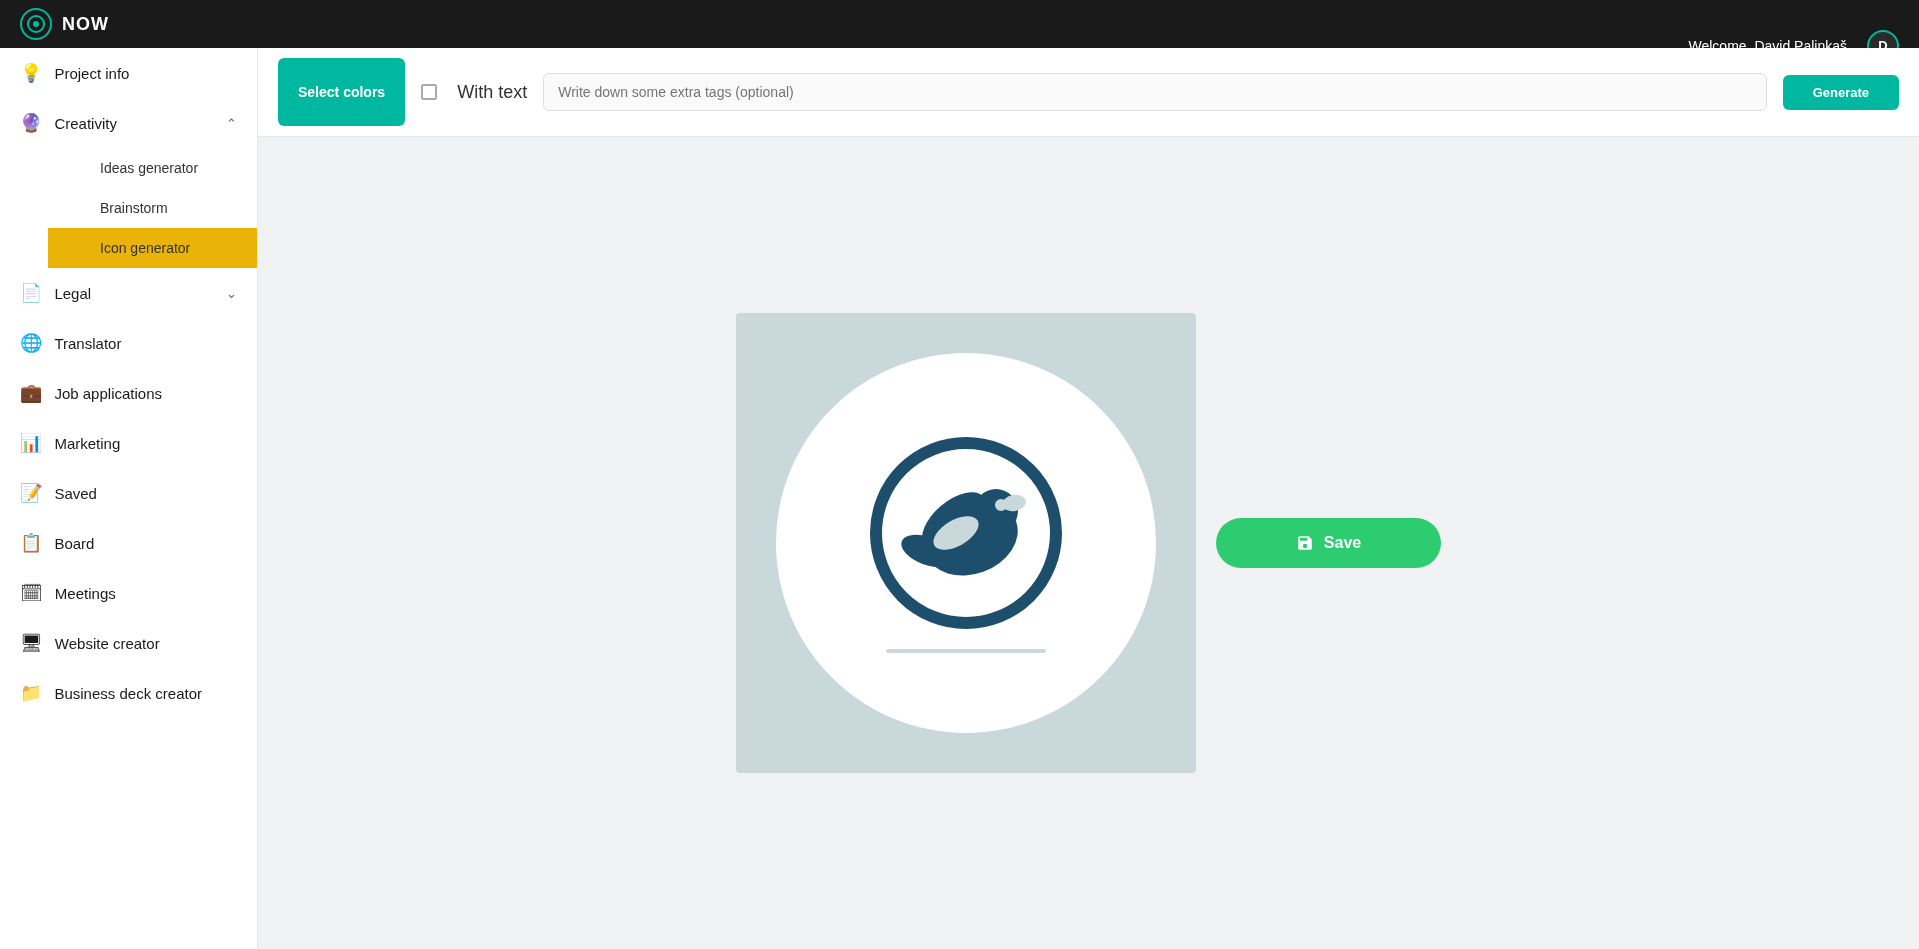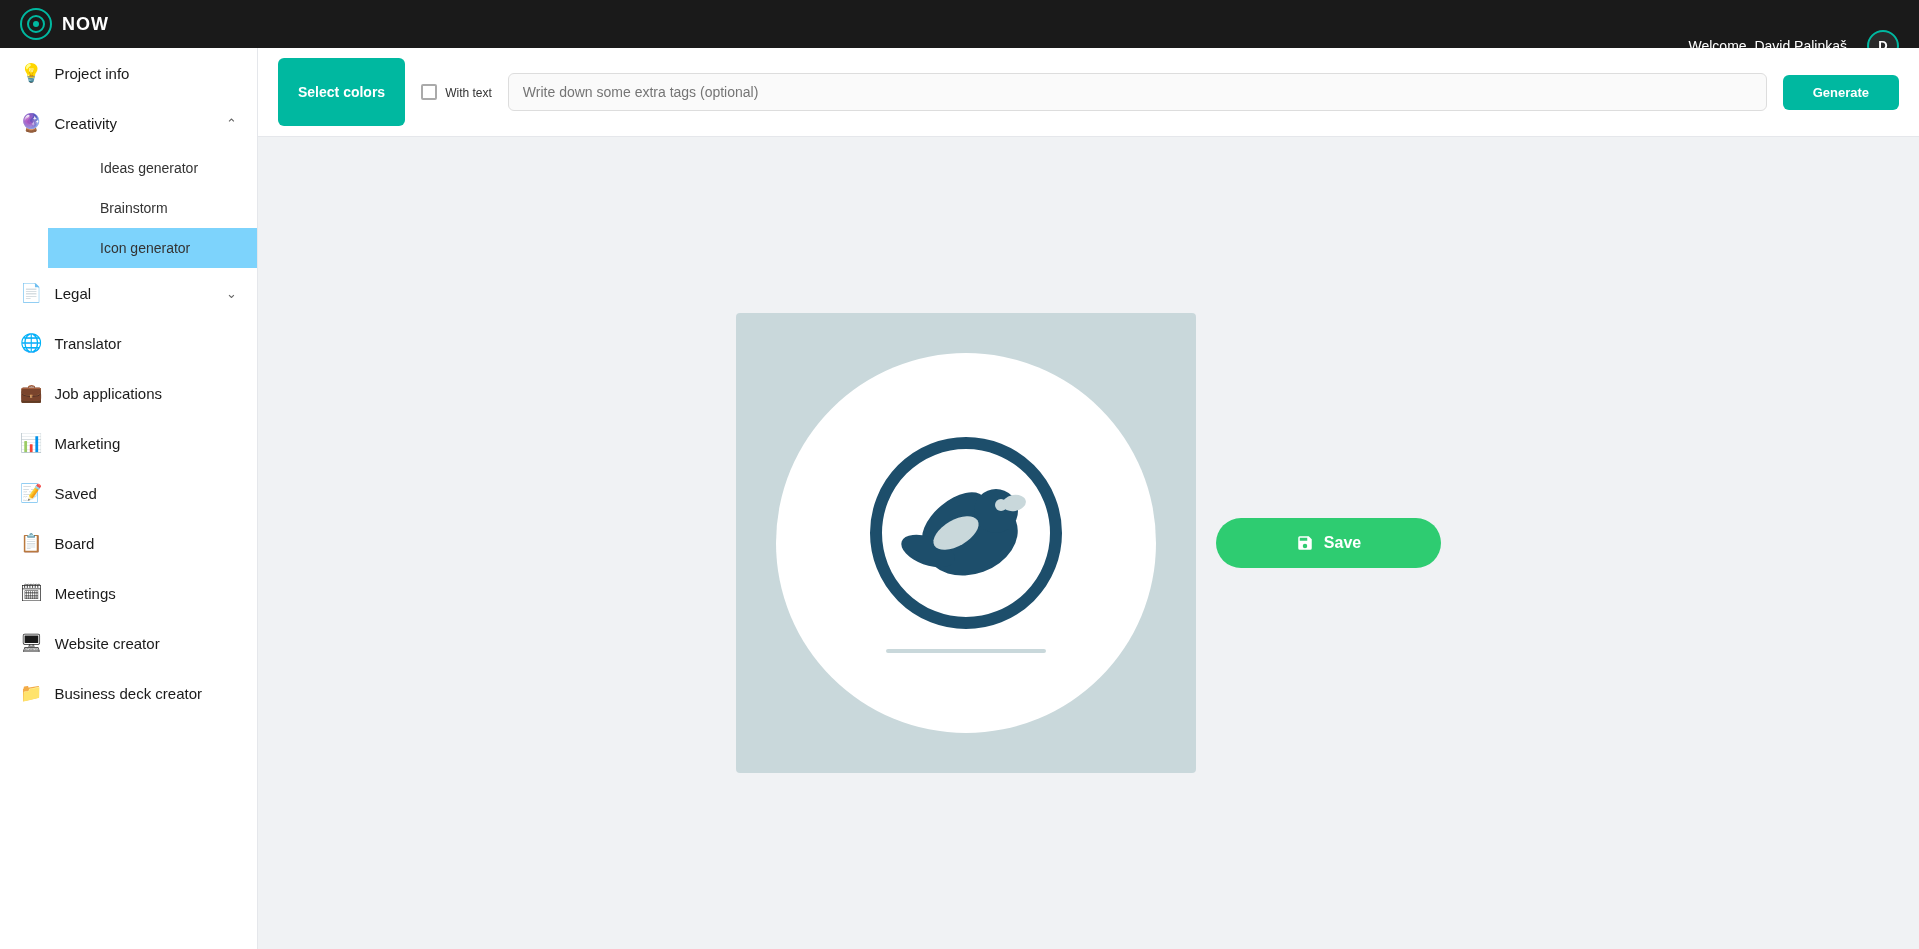--- a/index.html
+++ b/index.html
@@ -105,21 +105,21 @@
     .sidebar-item-label { flex: 1; }
     .sidebar-chevron { font-size: 13px; color: #666; }
 
     .sidebar-submenu { background: white; padding-left: 48px; }
     .sidebar-subitem {
       padding: 12px 20px 12px 52px;
       cursor: pointer;
       font-size: 14px;
       color: #333;
     }
-    .sidebar-subitem.active { background: #7dd3fc; }
+    .sidebar-subitem.active { background: #eab308; }
 
     
     .main-content {
       flex: 1;
       display: flex;
       flex-direction: column;
       overflow: hidden;
     }
 
     
@@ -137,23 +137,23 @@
       color: white;
       border: none;
       border-radius: 6px;
       padding: 26px 20px;
       font-size: 14px;
       font-weight: 600;
       cursor: pointer;
     }
     .with-text-group {
       display: flex;
-      align-items: flex-end;
-      gap: 8px;
-      font-size: 12px;
+      align-items: center;
+      gap: 20px;
+      font-size: 18px;
       color: #333;
     }
     .with-text-checkbox {
       width: 16px;
       height: 16px;
       border: 2px solid #aaa;
       border-radius: 2px;
       background: white;
     }
     .tags-input {

